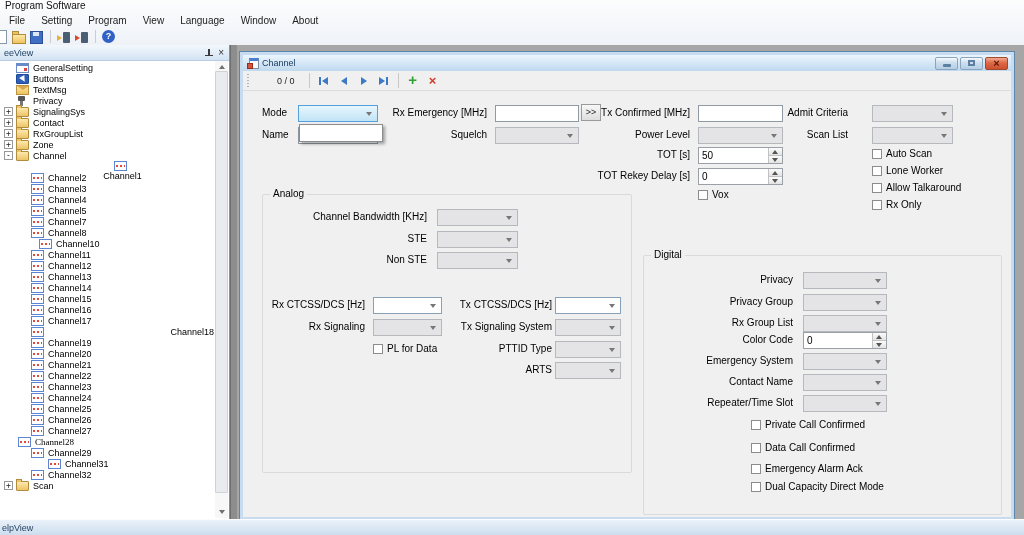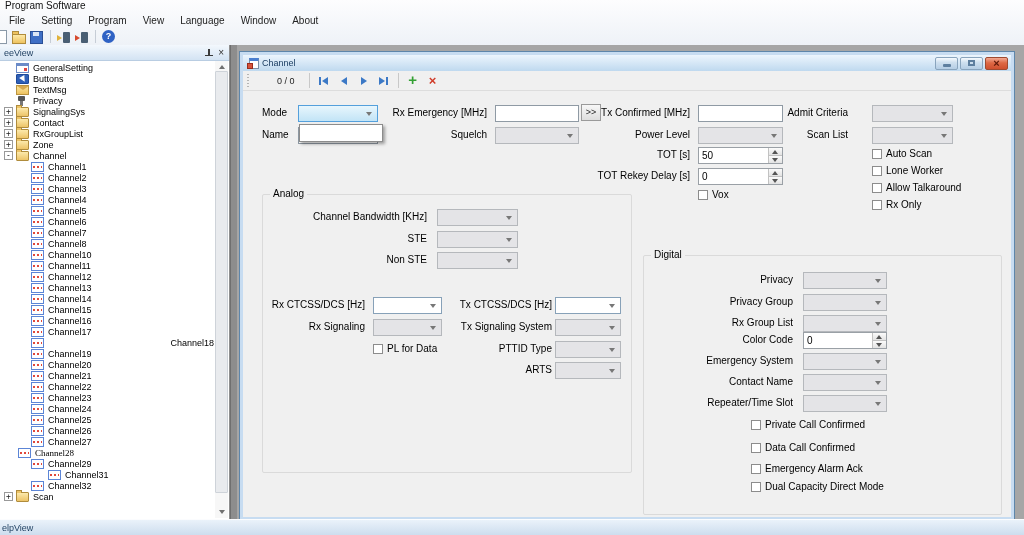--- a/index.html
+++ b/index.html
@@ -200,21 +200,21 @@
         <div class="trow" style="padding-left: 4px;">
           <span class="expand">+</span>
           <span class="ticon t-folder"></span>
           <span>Zone</span>
         </div>
         <div class="trow" style="padding-left: 4px;">
           <span class="expand">-</span>
           <span class="ticon t-folder"></span>
           <span>Channel</span>
         </div>
-        <div class="trow" style="padding-left: 31px;">
+        <div class="trow" style="padding-left: 31px; flex-direction: column;">
           <span class="ticon t-channel"></span>
           <span>Channel1</span>
         </div>
         <div class="trow" style="padding-left: 31px;">
           <span class="ticon t-channel"></span>
           <span>Channel2</span>
         </div>
         <div class="trow" style="padding-left: 31px;">
           <span class="ticon t-channel"></span>
           <span>Channel3</span>
@@ -222,31 +222,27 @@
         <div class="trow" style="padding-left: 31px;">
           <span class="ticon t-channel"></span>
           <span>Channel4</span>
         </div>
         <div class="trow" style="padding-left: 31px;">
           <span class="ticon t-channel"></span>
           <span>Channel5</span>
         </div>
         <div class="trow" style="padding-left: 31px;">
           <span class="ticon t-channel"></span>
-          <span>Channel6</span>
-        </div>
-        <div class="trow" style="padding-left: 31px;">
-          <span class="ticon t-channel"></span>
           <span>Channel7</span>
         </div>
         <div class="trow" style="padding-left: 31px;">
           <span class="ticon t-channel"></span>
           <span>Channel8</span>
         </div>
-        <div class="trow" style="padding-left: 31px;">
+        <div class="trow" style="padding-left: 39px;">
           <span class="ticon t-channel"></span>
           <span>Channel10</span>
         </div>
         <div class="trow" style="padding-left: 31px;">
           <span class="ticon t-channel"></span>
           <span>Channel11</span>
         </div>
         <div class="trow" style="padding-left: 31px;">
           <span class="ticon t-channel"></span>
           <span>Channel12</span>

